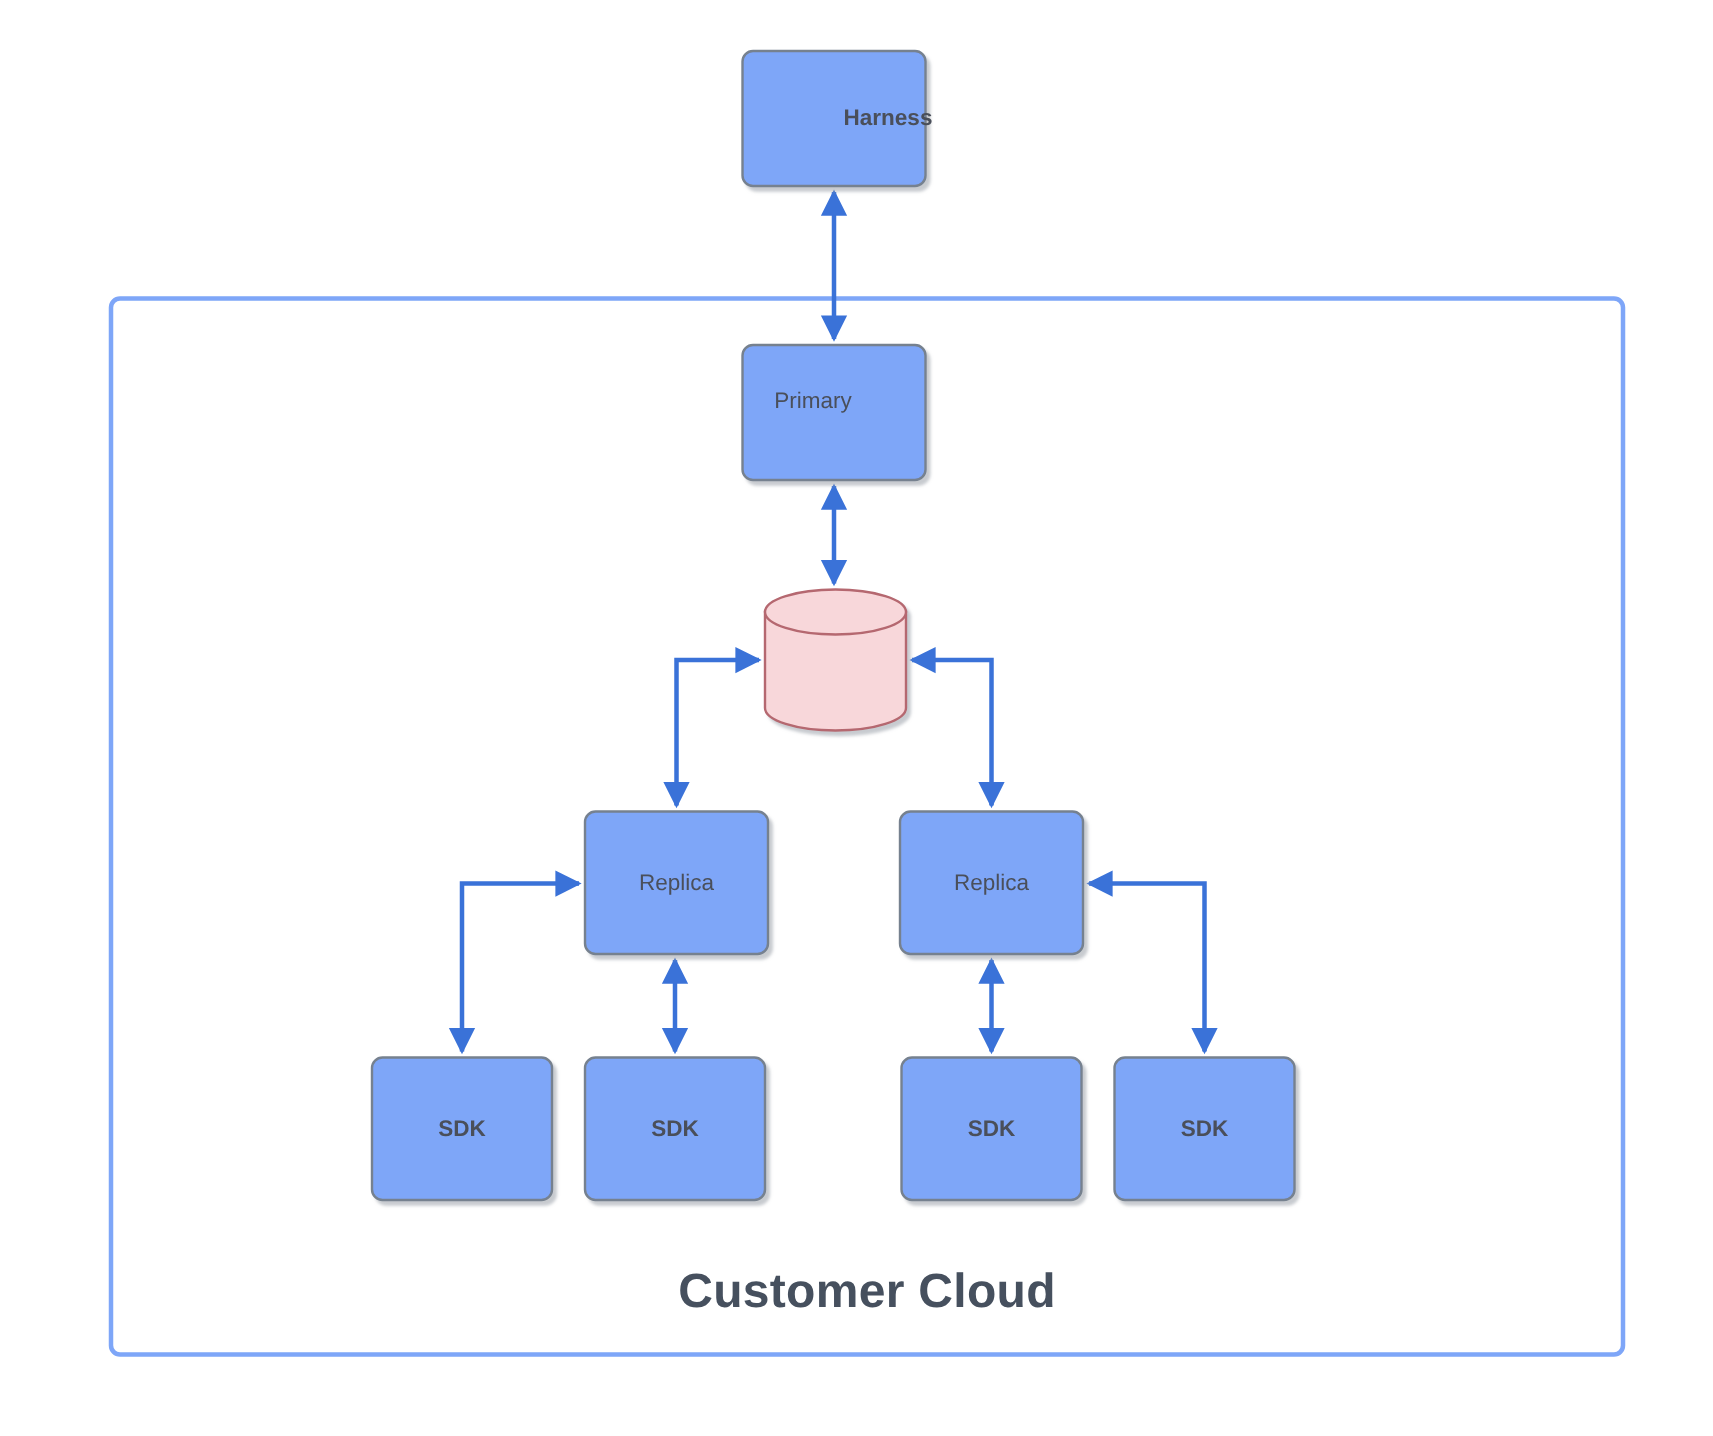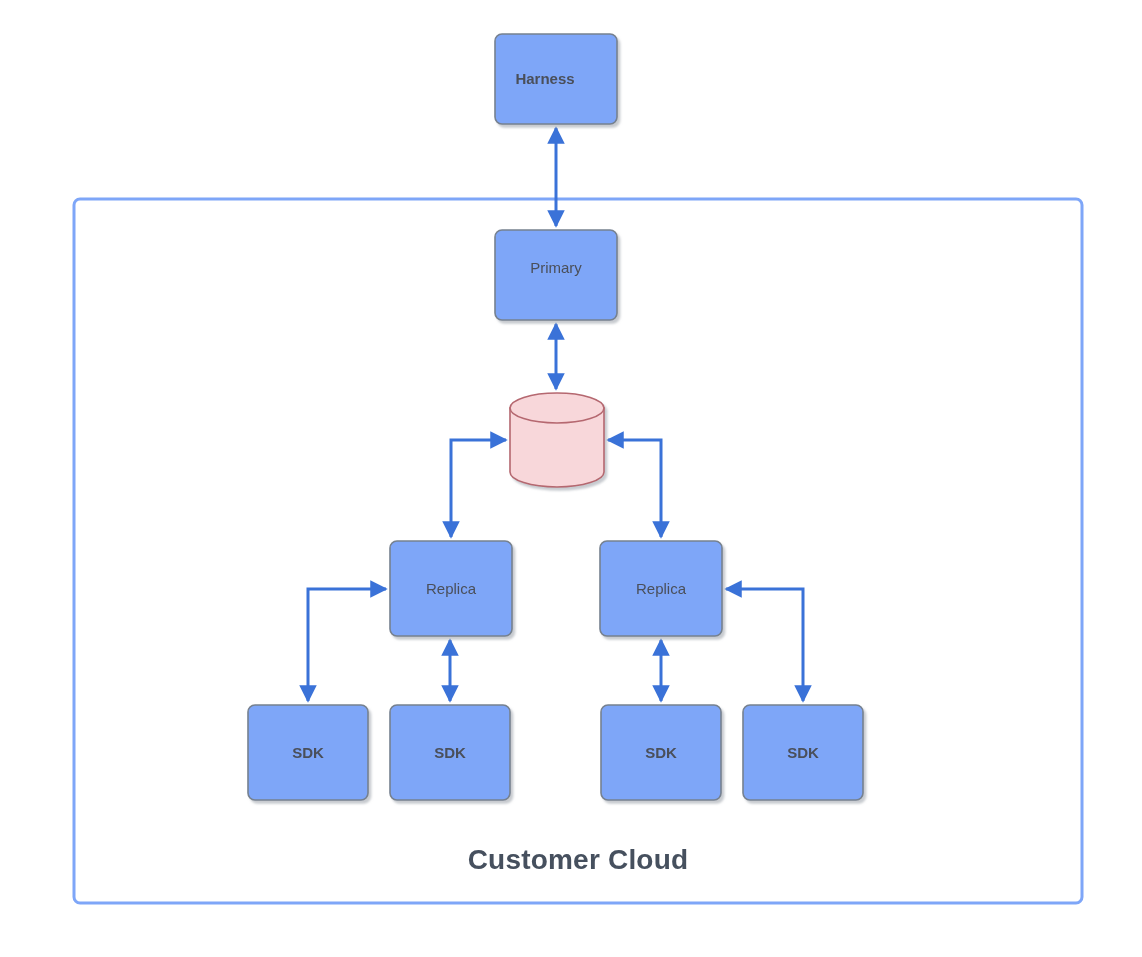--- a/index.html
+++ b/index.html
@@ -39,21 +39,21 @@
   .node-label.bold {
     font-weight: bold;
   }
   .group-title {
     position: absolute;
     display: flex;
     align-items: center;
     justify-content: center;
     text-align: center;
     color: #46505e;
-    font-size: 28px;
+    font-size: 32px;
     font-weight: bold;
     letter-spacing: 0.2px;
     white-space: nowrap;
   }
 </style>
 </head>
 <body>
 
 <div id="canvas">
 
@@ -112,23 +112,23 @@
       <rect x="248" y="705" width="120" height="95" rx="7" ry="7" fill="#7ea6f8" stroke="#76818f" stroke-width="1.6" filter="url(#node-shadow)"></rect>
 
       <rect x="390" y="705" width="120" height="95" rx="7" ry="7" fill="#7ea6f8" stroke="#76818f" stroke-width="1.6" filter="url(#node-shadow)"></rect>
 
       <rect x="601" y="705" width="120" height="95" rx="7" ry="7" fill="#7ea6f8" stroke="#76818f" stroke-width="1.6" filter="url(#node-shadow)"></rect>
 
       <rect x="743" y="705" width="120" height="95" rx="7" ry="7" fill="#7ea6f8" stroke="#76818f" stroke-width="1.6" filter="url(#node-shadow)"></rect>
     </g>
   </svg>
 
-  <div class="node-label bold" style="left:484px; top:34px; width:122px; height:90px;">Harness</div>
+  <div class="node-label bold" style="left:495px; top:34px; width:122px; height:90px;padding-left:36px;">Harness</div>
 
-  <div class="node-label" style="left:495px; top:230px; width:122px; height:75px;">Primary</div>
+  <div class="node-label" style="left:481px; top:230px; width:122px; height:75px;">Primary</div>
 
 
   <div class="node-label" style="left:390px; top:541px; width:122px; height:95px;">Replica</div>
 
   <div class="node-label" style="left:600px; top:541px; width:122px; height:95px;">Replica</div>
 
   <div class="node-label bold" style="left:248px; top:705px; width:120px; height:95px;">SDK</div>
 
   <div class="node-label bold" style="left:390px; top:705px; width:120px; height:95px;">SDK</div>
 

